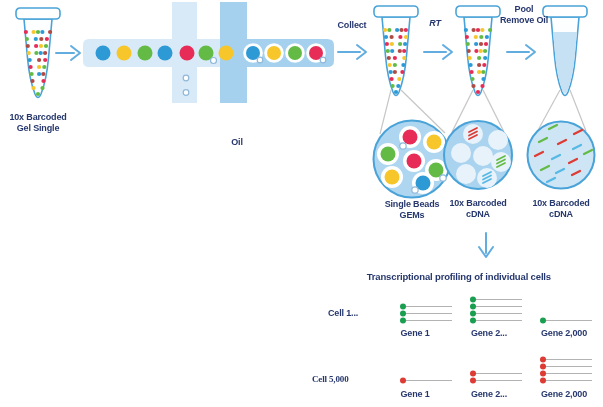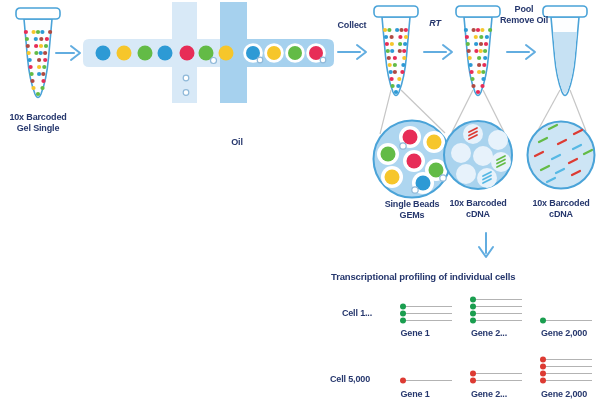--- a/index.html
+++ b/index.html
@@ -1,22 +1,22 @@
 <!DOCTYPE html>
 <html style="--c-navy: #26376d; --c-arrow-blue: #62ade0; --c-outline-blue: #4aa3d8; --c-channel-light: #d8e9f7; --c-channel-oil: #a6d1ee; --c-gem-circle-fill: #aed6f0; --c-cdna-circle-fill: #a9d3ee; --c-pooled-circle-fill: #cde5f5; --c-droplet-pale: #e7f2fb; --c-liquid-blue: #c6e1f3; --c-bead-blue: #2d9ad5; --c-bead-yellow: #f6c62b; --c-bead-green: #63bb46; --c-bead-red: #e72d57; --c-bead-maroon: #b04a42; --c-gene-green: #1a9e4f; --c-gene-red: #dd3b33; --c-cdna-cyan: #56b8e4; --c-line-gray: #b3b3b3; --c-funnel-gray: #c6c6c6;"><head>
 <meta charset="utf-8">
 <style>
   html,body{margin:0;padding:0;background:#fff;}
   #stage{position:relative;width:603px;height:407px;background:#fff;overflow:hidden;
          font-family:"Liberation Sans","DejaVu Sans",sans-serif;}
   #art{position:absolute;left:0;top:0;}
   .lbl{position:absolute;font-weight:bold;font-size:9px;line-height:1.25;
        color:var(--c-navy);text-align:center;letter-spacing:-0.15px;}
-  .lbl.left{text-align:left;}
-  .lbl.right{text-align:center;}
+  .lbl.left{text-align:right;}
+  .lbl.right{text-align:left;}
   .title{font-size:9.5px;}
   .tube-body{fill:#fdfeff;stroke:var(--c-outline-blue);stroke-width:1.6;}
   .tube-cap{fill:#ffffff;stroke:var(--c-outline-blue);stroke-width:1.6;}
   .chan-light{fill:var(--c-channel-light);}
   .chan-oil{fill:var(--c-channel-oil);}
   .funnel{stroke:var(--c-funnel-gray);stroke-width:1.2;}
   .arrow{stroke:var(--c-arrow-blue);stroke-width:2;fill:none;stroke-linecap:round;stroke-linejoin:round;}
   .cellring{fill:#ffffff;stroke:#8fb8d8;stroke-width:1.2;}
   .squiggle{fill:none;stroke-width:1.7;stroke-linecap:round;}
 </style>
@@ -326,21 +326,21 @@
   </div>
 
   <div class="lbl" style="left:524px;top:198px;width:74px;">
     <div>10x Barcoded</div>
     <div>cDNA</div>
   </div>
 
   <div class="lbl left title" style="left:331px;top:271px;width:220px;">Transcriptional profiling of individual cells</div>
 
   <div class="lbl right" style="left:328px;top:308px;width:58px;">Cell 1...</div>
-  <div class="lbl right" style="left:321px;top:374px;width:58px;">Cell 5,000</div>
+  <div class="lbl right" style="left:312px;top:374px;width:58px;font-family:Liberation Serif, serif;">Cell 5,000</div>
 
   <div class="lbl" style="left:393px;top:328px;width:44px;">Gene 1</div>
   <div class="lbl" style="left:464px;top:328px;width:50px;">Gene 2...</div>
   <div class="lbl" style="left:535px;top:328px;width:58px;">Gene 2,000</div>
 
   <div class="lbl" style="left:393px;top:389px;width:44px;">Gene 1</div>
   <div class="lbl" style="left:464px;top:389px;width:50px;">Gene 2...</div>
   <div class="lbl" style="left:535px;top:389px;width:58px;">Gene 2,000</div>
 </div>
 

